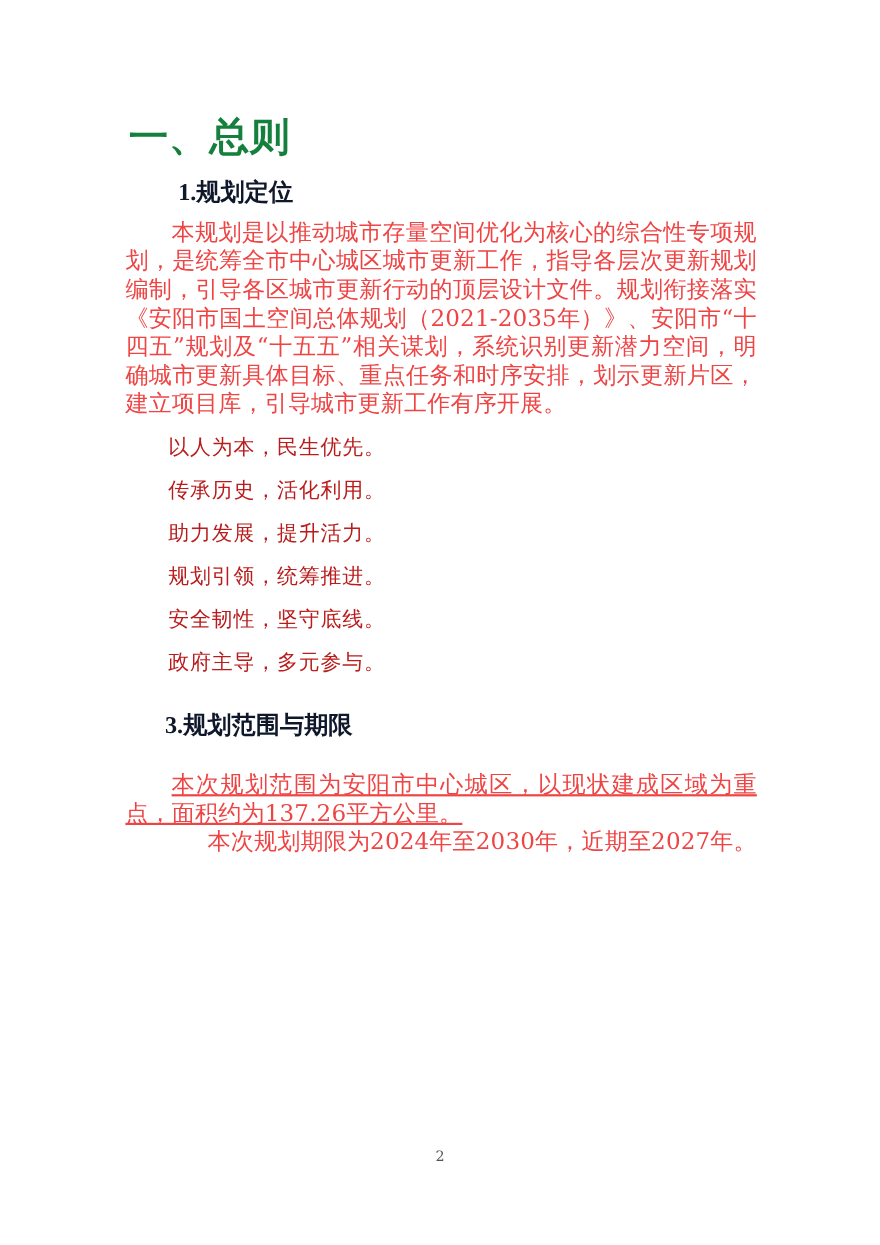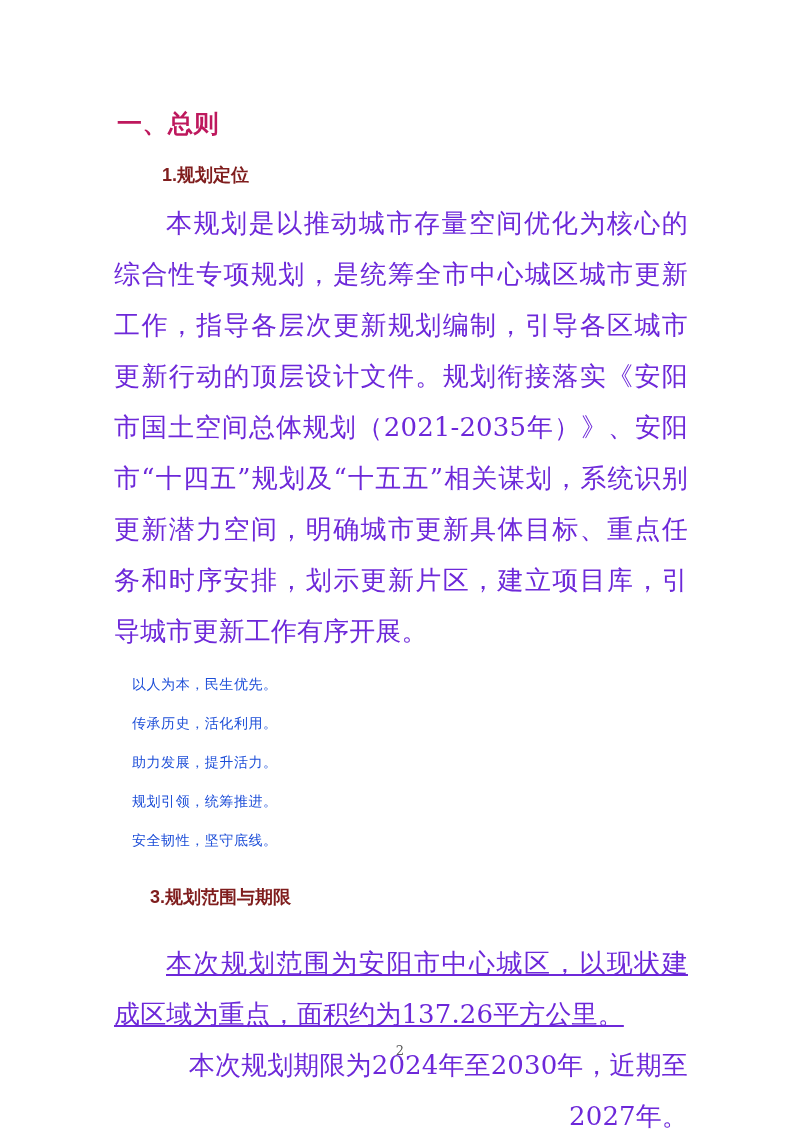--- a/index.html
+++ b/index.html
@@ -27,71 +27,71 @@
   
   .content {
     position: absolute;
     left: 114px;
     top: 104px;
     width: 574px;
   }
 
   
   .h1 {
-    font-size: 25px;
+    font-size: 36px;
     font-weight: bold;
     letter-spacing: 0.02em;
     line-height: 40px;
     margin: 0 0 14px 3px;
-    color: #be185d;
-    font-family: Liberation Serif, serif;
+    color: #15803d;
+    font-family: Liberation Sans, sans-serif;
   }
 
   .h2 {
-    font-size: 18px;
+    font-size: 22px;
     font-weight: bold;
     line-height: 34px;
     margin: 0 0 6px 48px;
-    color: #7f1d1d;
-    font-family: Liberation Sans, sans-serif;
+    color: #0f172a;
+    font-family: Liberation Serif, serif;
   }
 
   .h2.sp-top   { margin-top: 18px; }
   .h2.sp-top2  { margin-top: 20px; margin-left: 36px; }
 
   
   .para {
-    font-size: 26px;
-    line-height: 51px;
+    font-size: 21px;
+    line-height: 26px;
     text-align: justify;
     text-justify: inter-ideograph;
     text-indent: 2em;
     margin: 0;
-    color: #6d28d9;
+    color: #ef4444;
     letter-spacing: 0.005em;
   }
 
   .para.last-loose {
     text-align: right;
   }
 
   .para.gap  { margin-top: 24px; text-decoration: underline; }
 
   
   .principles {
     list-style: none;
     margin: 8px 0 0 0;
     padding: 0;
   }
   .principles li {
-    font-size: 14px;
+    font-size: 19px;
     line-height: 39px;
-    margin-left: 18px;
+    margin-left: 39px;
     letter-spacing: 0.04em;
-    color: #1d4ed8;
+    color: #b91c1c;
   }
 
   
   .footer {
     position: absolute;
     left: 0;
     right: 0;
     top: 1040px;
     text-align: center;
   }
@@ -114,20 +114,21 @@
 
     <p class="para">本规划是以推动城市存量空间优化为核心的综合性专项规划，是统筹全市中心城区城市更新工作，指导各层次更新规划编制，引导各区城市更新行动的顶层设计文件。规划衔接落实《安阳市国土空间总体规划（2021-2035年）》、安阳市“十四五”规划及“十五五”相关谋划，系统识别更新潜力空间，明确城市更新具体目标、重点任务和时序安排，划示更新片区，建立项目库，引导城市更新工作有序开展。</p>
 
 
     <ul class="principles">
       <li>以人为本，民生优先。</li>
       <li>传承历史，活化利用。</li>
       <li>助力发展，提升活力。</li>
       <li>规划引领，统筹推进。</li>
       <li>安全韧性，坚守底线。</li>
+      <li>政府主导，多元参与。</li>
     </ul>
 
     <h2 class="h2 sp-top2">3.规划范围与期限</h2>
 
     <p class="para gap">本次规划范围为安阳市中心城区，以现状建成区域为重点，面积约为137.26平方公里。</p>
 
     <p class="para last-loose">本次规划期限为2024年至2030年，近期至2027年。</p>
 
   </div>
 

